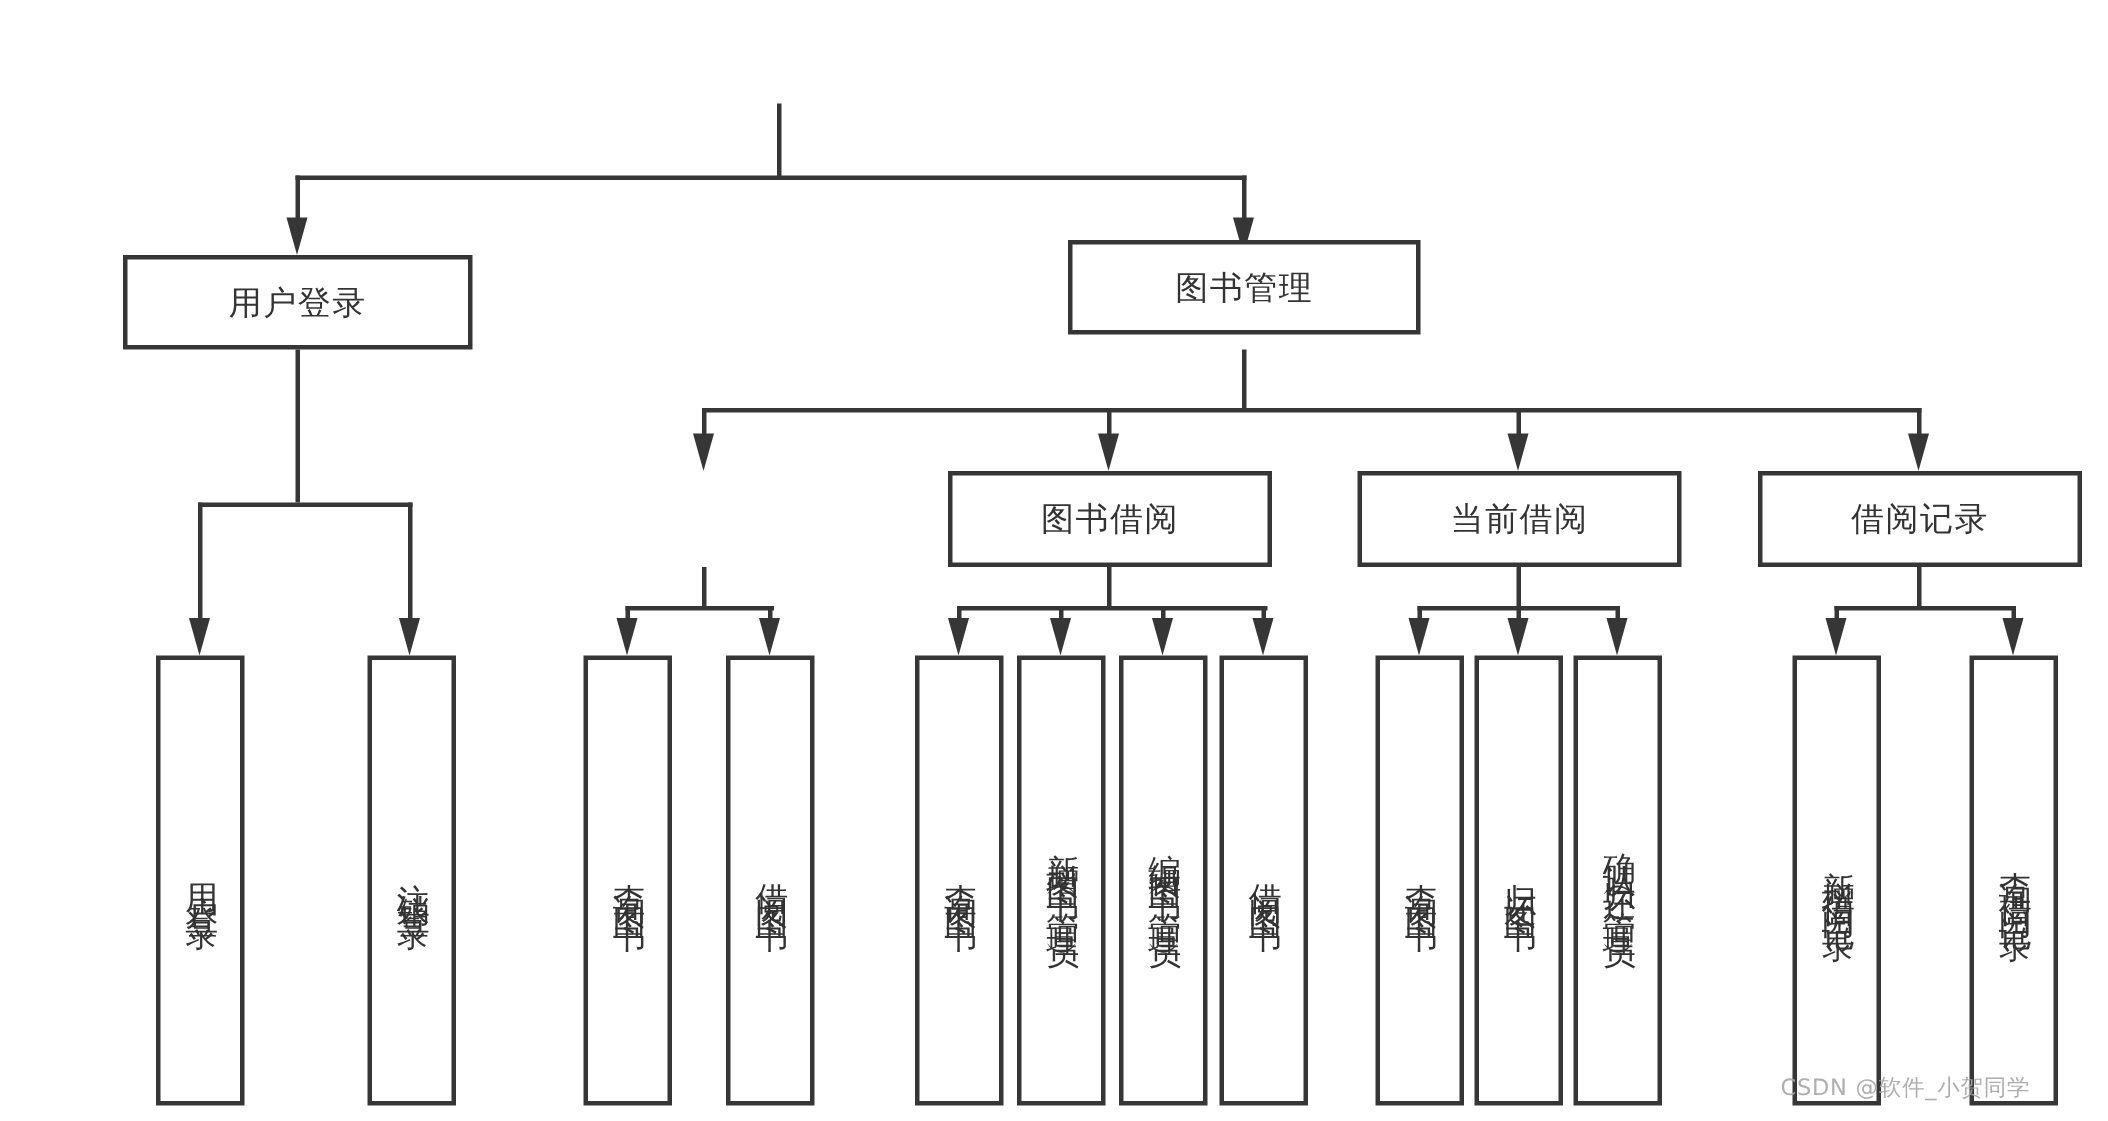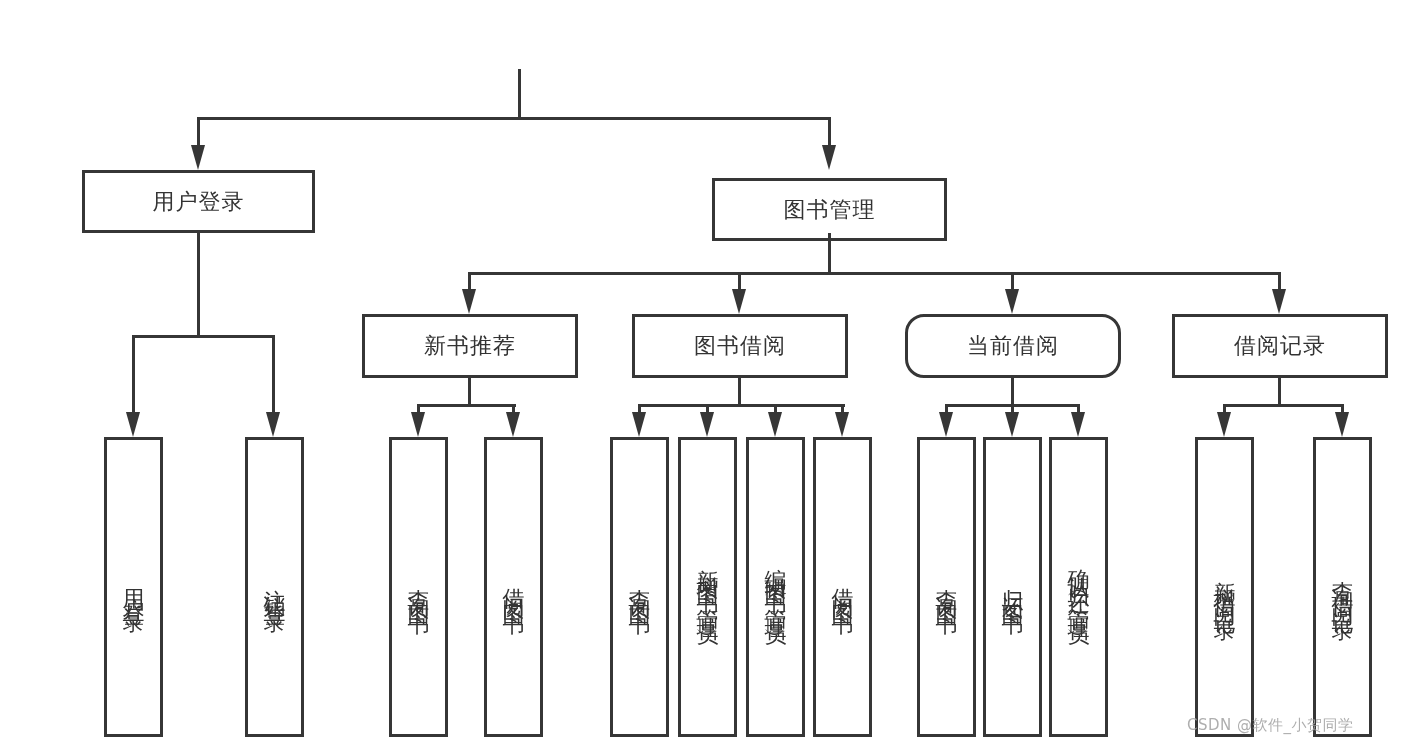--- a/index.html
+++ b/index.html
@@ -40,21 +40,21 @@
   <div class="vline" style="left:518px;top:69px;height:49px;"></div>
   <div class="hline" style="left:197px;top:117px;width:634px;"></div>
   <div class="vline" style="left:197px;top:117px;height:31px;"></div>
   <div class="arrowhead" style="left:191px;top:145px;"></div>
   <div class="vline" style="left:828px;top:117px;height:31px;"></div>
   <div class="arrowhead" style="left:822px;top:145px;"></div>
 
   <div class="box hlabel" style="left:82px;top:170px;width:233px;height:63px;">
     <span>用户登录</span>
   </div>
-  <div class="box hlabel" style="left:712px;top:178px;width:235px;height:63px;text-align:center;">
+  <div class="box hlabel" style="left:712px;top:160px;width:235px;height:63px;text-align:center;">
     <span>图书管理</span>
   </div>
 
   <div class="vline" style="left:197px;top:233px;height:102px;"></div>
   <div class="hline" style="left:132px;top:335px;width:143px;"></div>
   <div class="vline" style="left:132px;top:335px;height:80px;"></div>
   <div class="arrowhead" style="left:126px;top:412px;"></div>
   <div class="vline" style="left:272px;top:335px;height:80px;"></div>
   <div class="arrowhead" style="left:266px;top:412px;"></div>
 
@@ -62,27 +62,24 @@
   <div class="hline" style="left:468px;top:272px;width:813px;"></div>
   <div class="vline" style="left:468px;top:272px;height:20px;"></div>
   <div class="arrowhead" style="left:462px;top:289px;"></div>
   <div class="vline" style="left:738px;top:272px;height:20px;"></div>
   <div class="arrowhead" style="left:732px;top:289px;"></div>
   <div class="vline" style="left:1011px;top:272px;height:20px;"></div>
   <div class="arrowhead" style="left:1005px;top:289px;"></div>
   <div class="vline" style="left:1278px;top:272px;height:20px;"></div>
   <div class="arrowhead" style="left:1272px;top:289px;"></div>
 
-  <div class="box hlabel" style="left:362px;top:314px;width:216px;height:64px;">
-    <span>新书推荐</span>
-  </div>
   <div class="box hlabel" style="left:632px;top:314px;width:216px;height:64px;text-align:center;">
     <span>图书借阅</span>
   </div>
-  <div class="box hlabel" style="left:905px;top:314px;width:216px;height:64px;border-radius:19px;">
+  <div class="box hlabel" style="left:905px;top:314px;width:216px;height:64px;">
     <span>当前借阅</span>
   </div>
   <div class="box hlabel" style="left:1172px;top:314px;width:216px;height:64px;">
     <span>借阅记录</span>
   </div>
 
   <div class="vline" style="left:468px;top:378px;height:28px;"></div>
   <div class="hline" style="left:417px;top:404px;width:99px;"></div>
   <div class="vline" style="left:417px;top:404px;height:12px;"></div>
   <div class="arrowhead" style="left:411px;top:412px;"></div>

